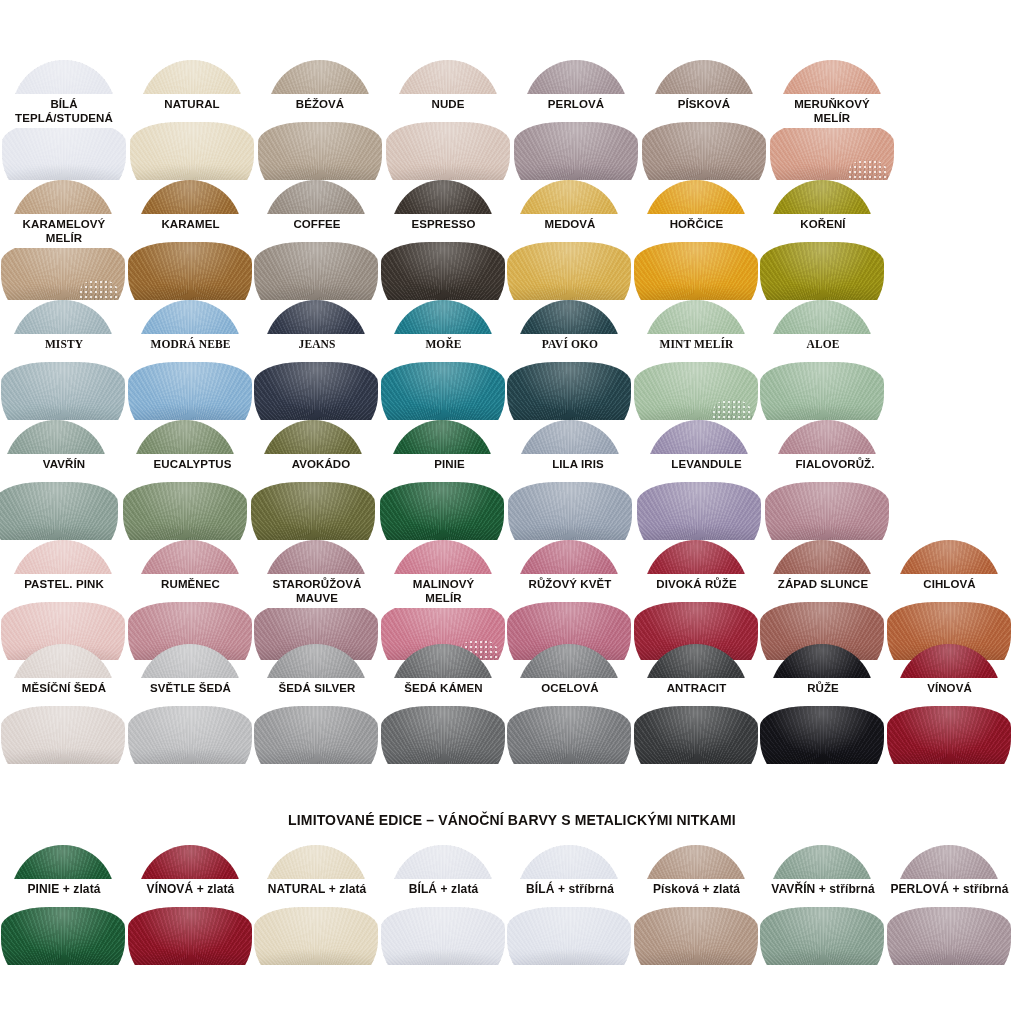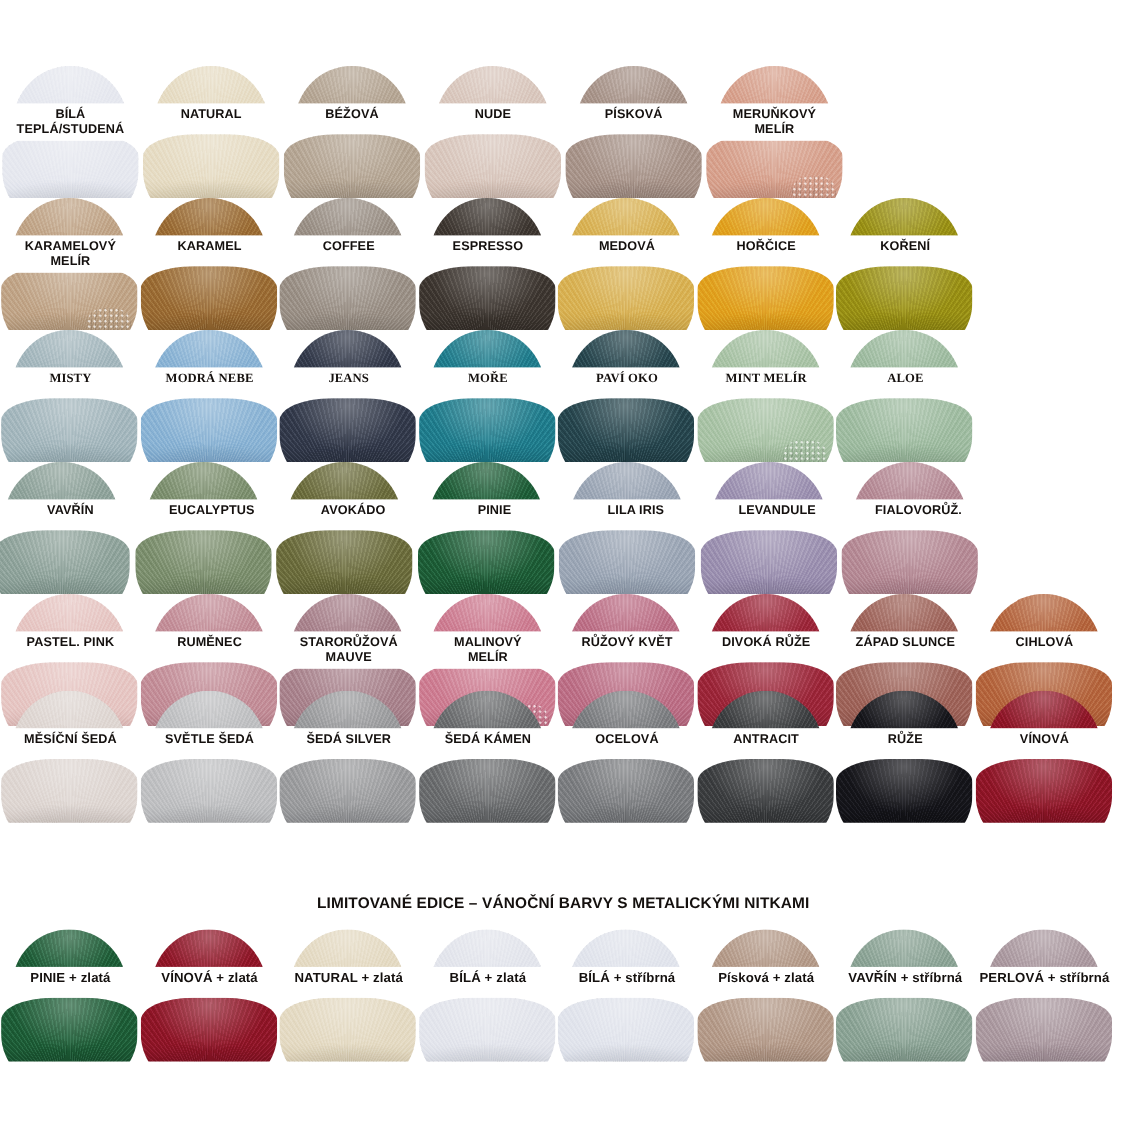--- a/index.html
+++ b/index.html
@@ -215,20 +215,35 @@
           <div class="fan-wrap fan-bot">
             <div class="skirt" style="background: linear-gradient(rgb(217, 199, 189) 0%, rgb(217, 199, 189) 48%, rgb(189, 167, 156) 100%);">
               <div class="strands radial"></div>
               <div class="shade"></div>
             </div>
           </div>
           <div class="label">NUDE</div>
         </div>
         <div class="cell">
           <div class="fan-wrap fan-top">
+            <div class="dome" style="background: linear-gradient(175deg, rgb(166, 150, 156) 0%, rgb(166, 150, 156) 55%, rgb(133, 119, 128) 100%);">
+              <div class="strands radial"></div>
+              <div class="shade"></div>
+            </div>
+          </div>
+          <div class="fan-wrap fan-bot">
+            <div class="skirt" style="background: linear-gradient(rgb(166, 150, 156) 0%, rgb(166, 150, 156) 48%, rgb(133, 119, 128) 100%);">
+              <div class="strands radial"></div>
+              <div class="shade"></div>
+            </div>
+          </div>
+          <div class="label">PERLOVÁ</div>
+        </div>
+        <div class="cell">
+          <div class="fan-wrap fan-top">
             <div class="dome" style="background: linear-gradient(175deg, rgb(168, 148, 138) 0%, rgb(168, 148, 138) 55%, rgb(138, 120, 111) 100%);">
               <div class="strands radial"></div>
               <div class="shade"></div>
             </div>
           </div>
           <div class="fan-wrap fan-bot">
             <div class="skirt" style="background: linear-gradient(rgb(168, 148, 138) 0%, rgb(168, 148, 138) 48%, rgb(138, 120, 111) 100%);">
               <div class="strands radial"></div>
               <div class="shade"></div>
             </div>
@@ -698,21 +713,21 @@
           </div>
           <div class="fan-wrap fan-bot">
             <div class="skirt" style="background: linear-gradient(rgb(180, 100, 60) 0%, rgb(180, 100, 60) 48%, rgb(149, 78, 44) 100%);">
               <div class="strands radial"></div>
               <div class="shade"></div>
             </div>
           </div>
           <div class="label">CIHLOVÁ</div>
         </div>
       </div>
-      <div class="row" style="top: 628px;">
+      <div class="row" style="top: 644px;">
         <div class="cell">
           <div class="fan-wrap fan-top">
             <div class="dome" style="background: linear-gradient(175deg, rgb(222, 214, 210) 0%, rgb(222, 214, 210) 55%, rgb(194, 184, 179) 100%);">
               <div class="strands radial"></div>
               <div class="shade"></div>
             </div>
           </div>
           <div class="fan-wrap fan-bot">
             <div class="skirt" style="background: linear-gradient(rgb(222, 214, 210) 0%, rgb(222, 214, 210) 48%, rgb(194, 184, 179) 100%);">
               <div class="strands radial"></div>

